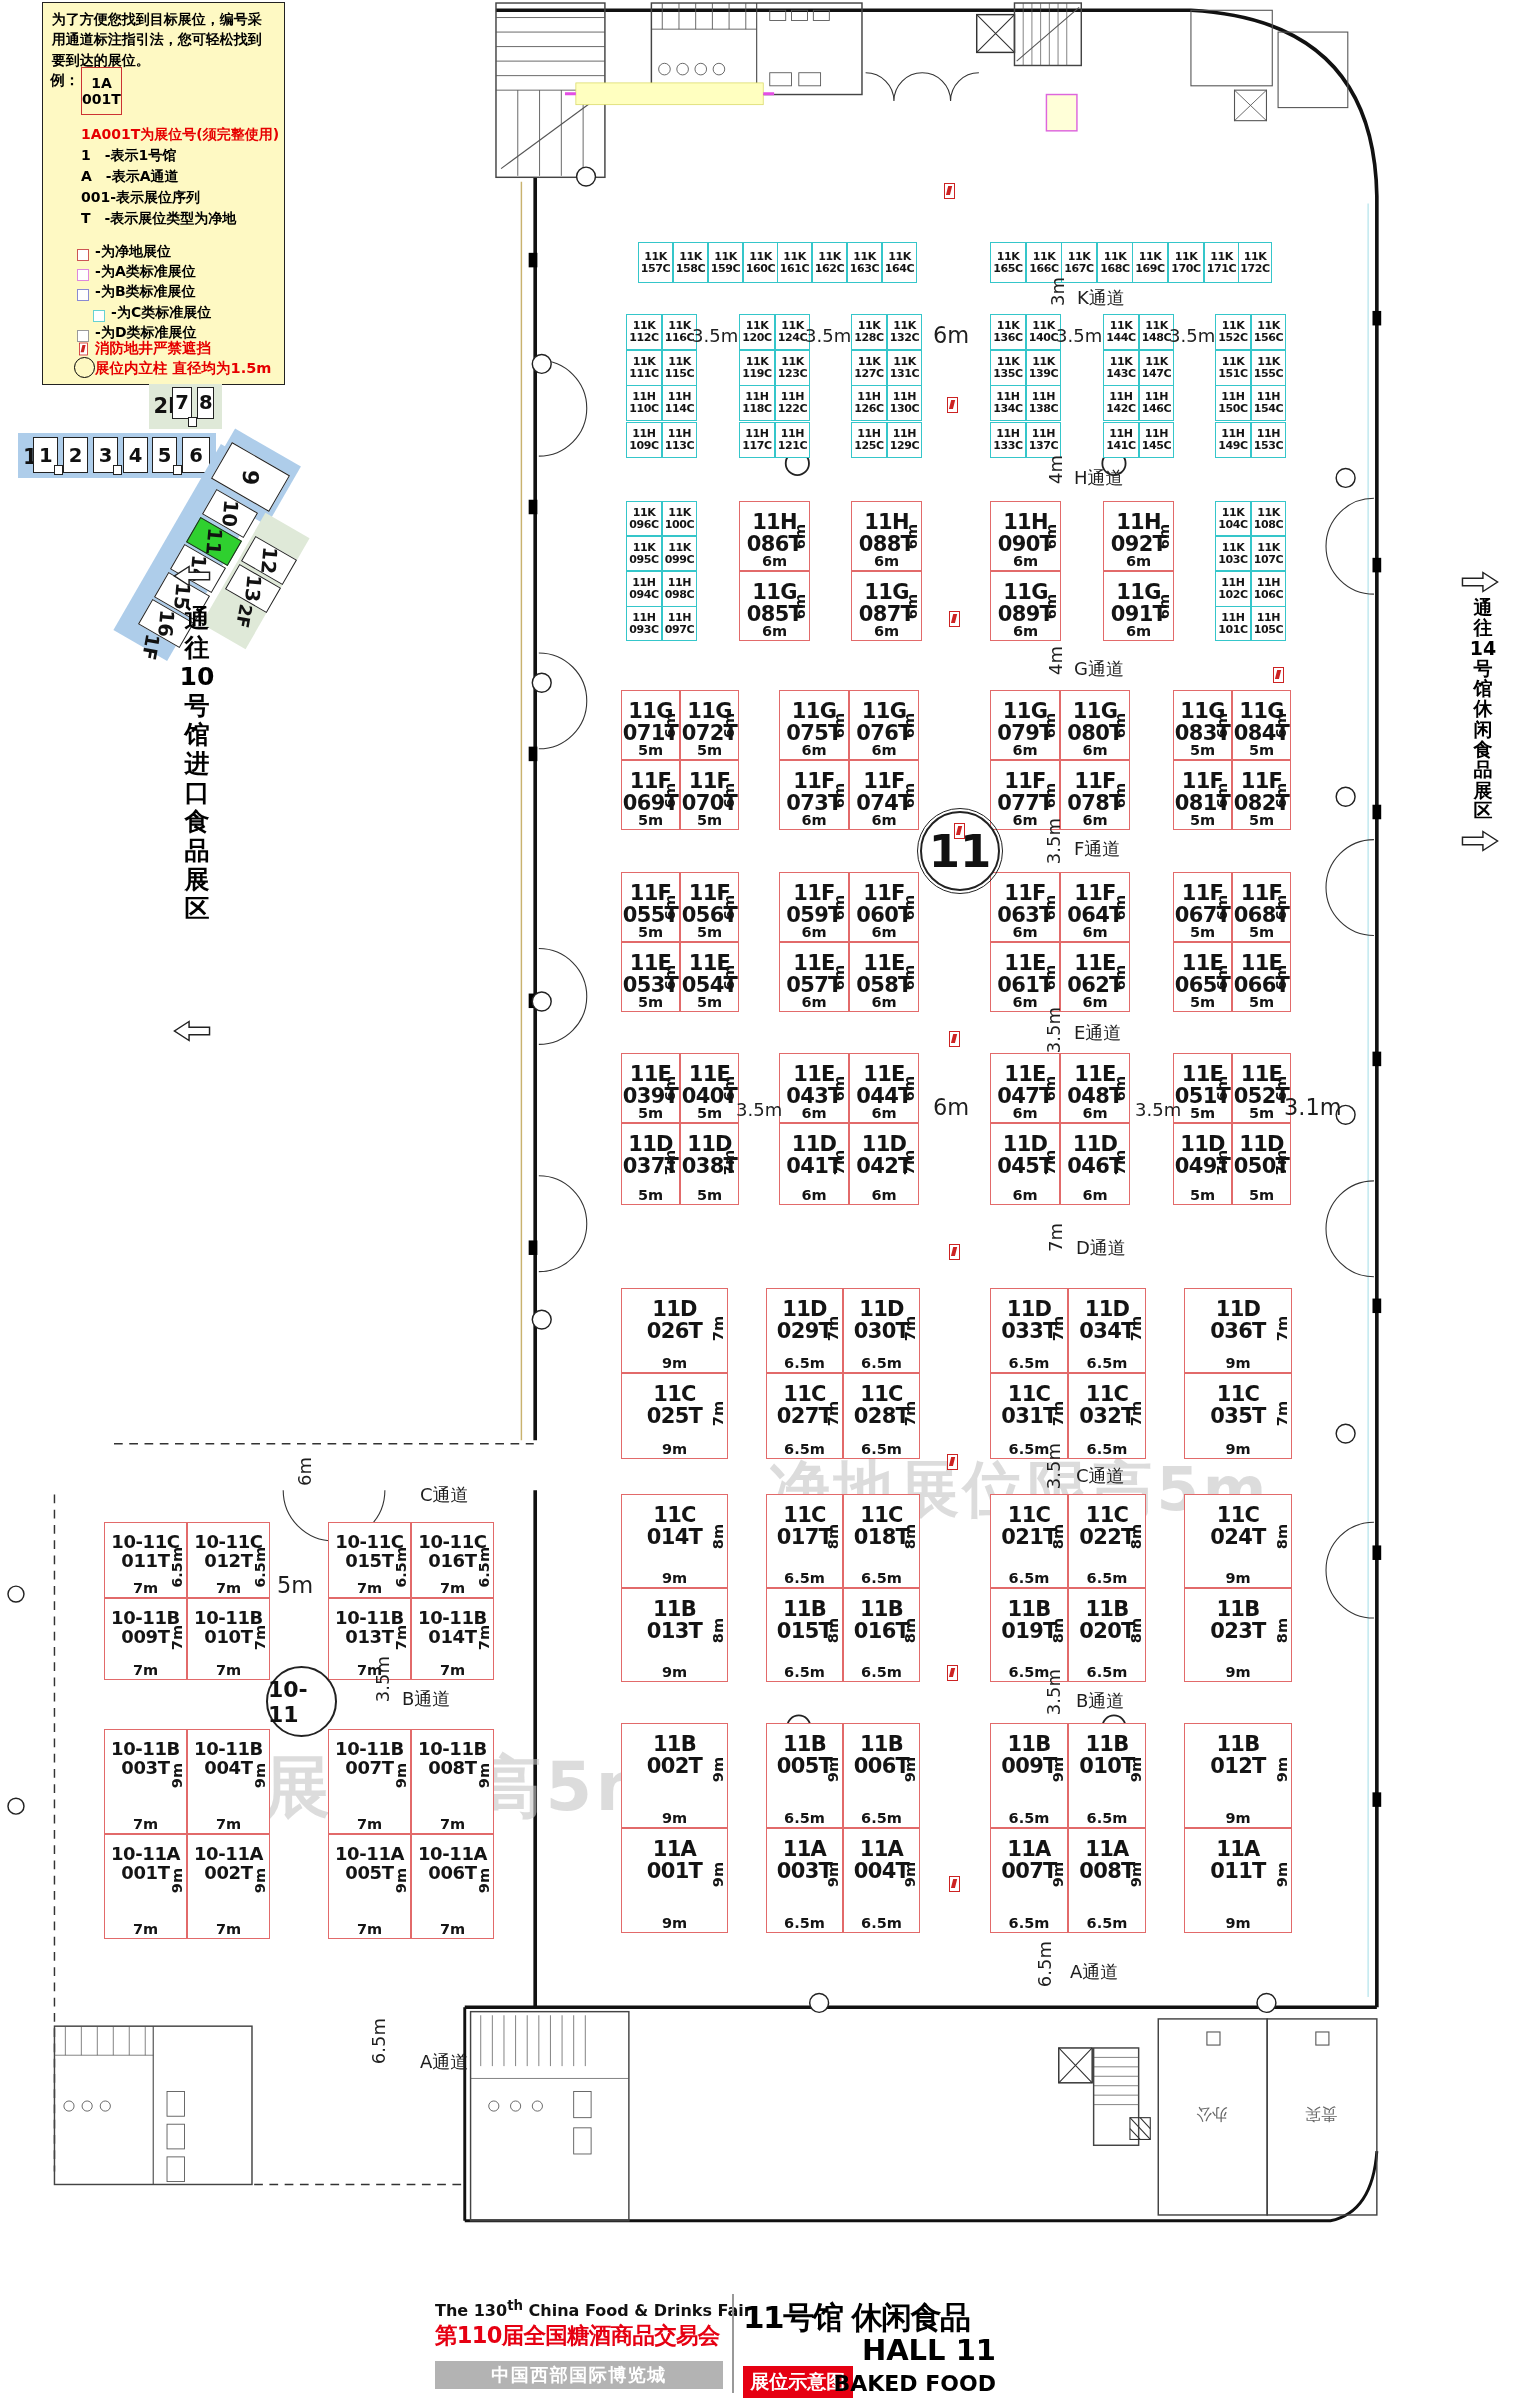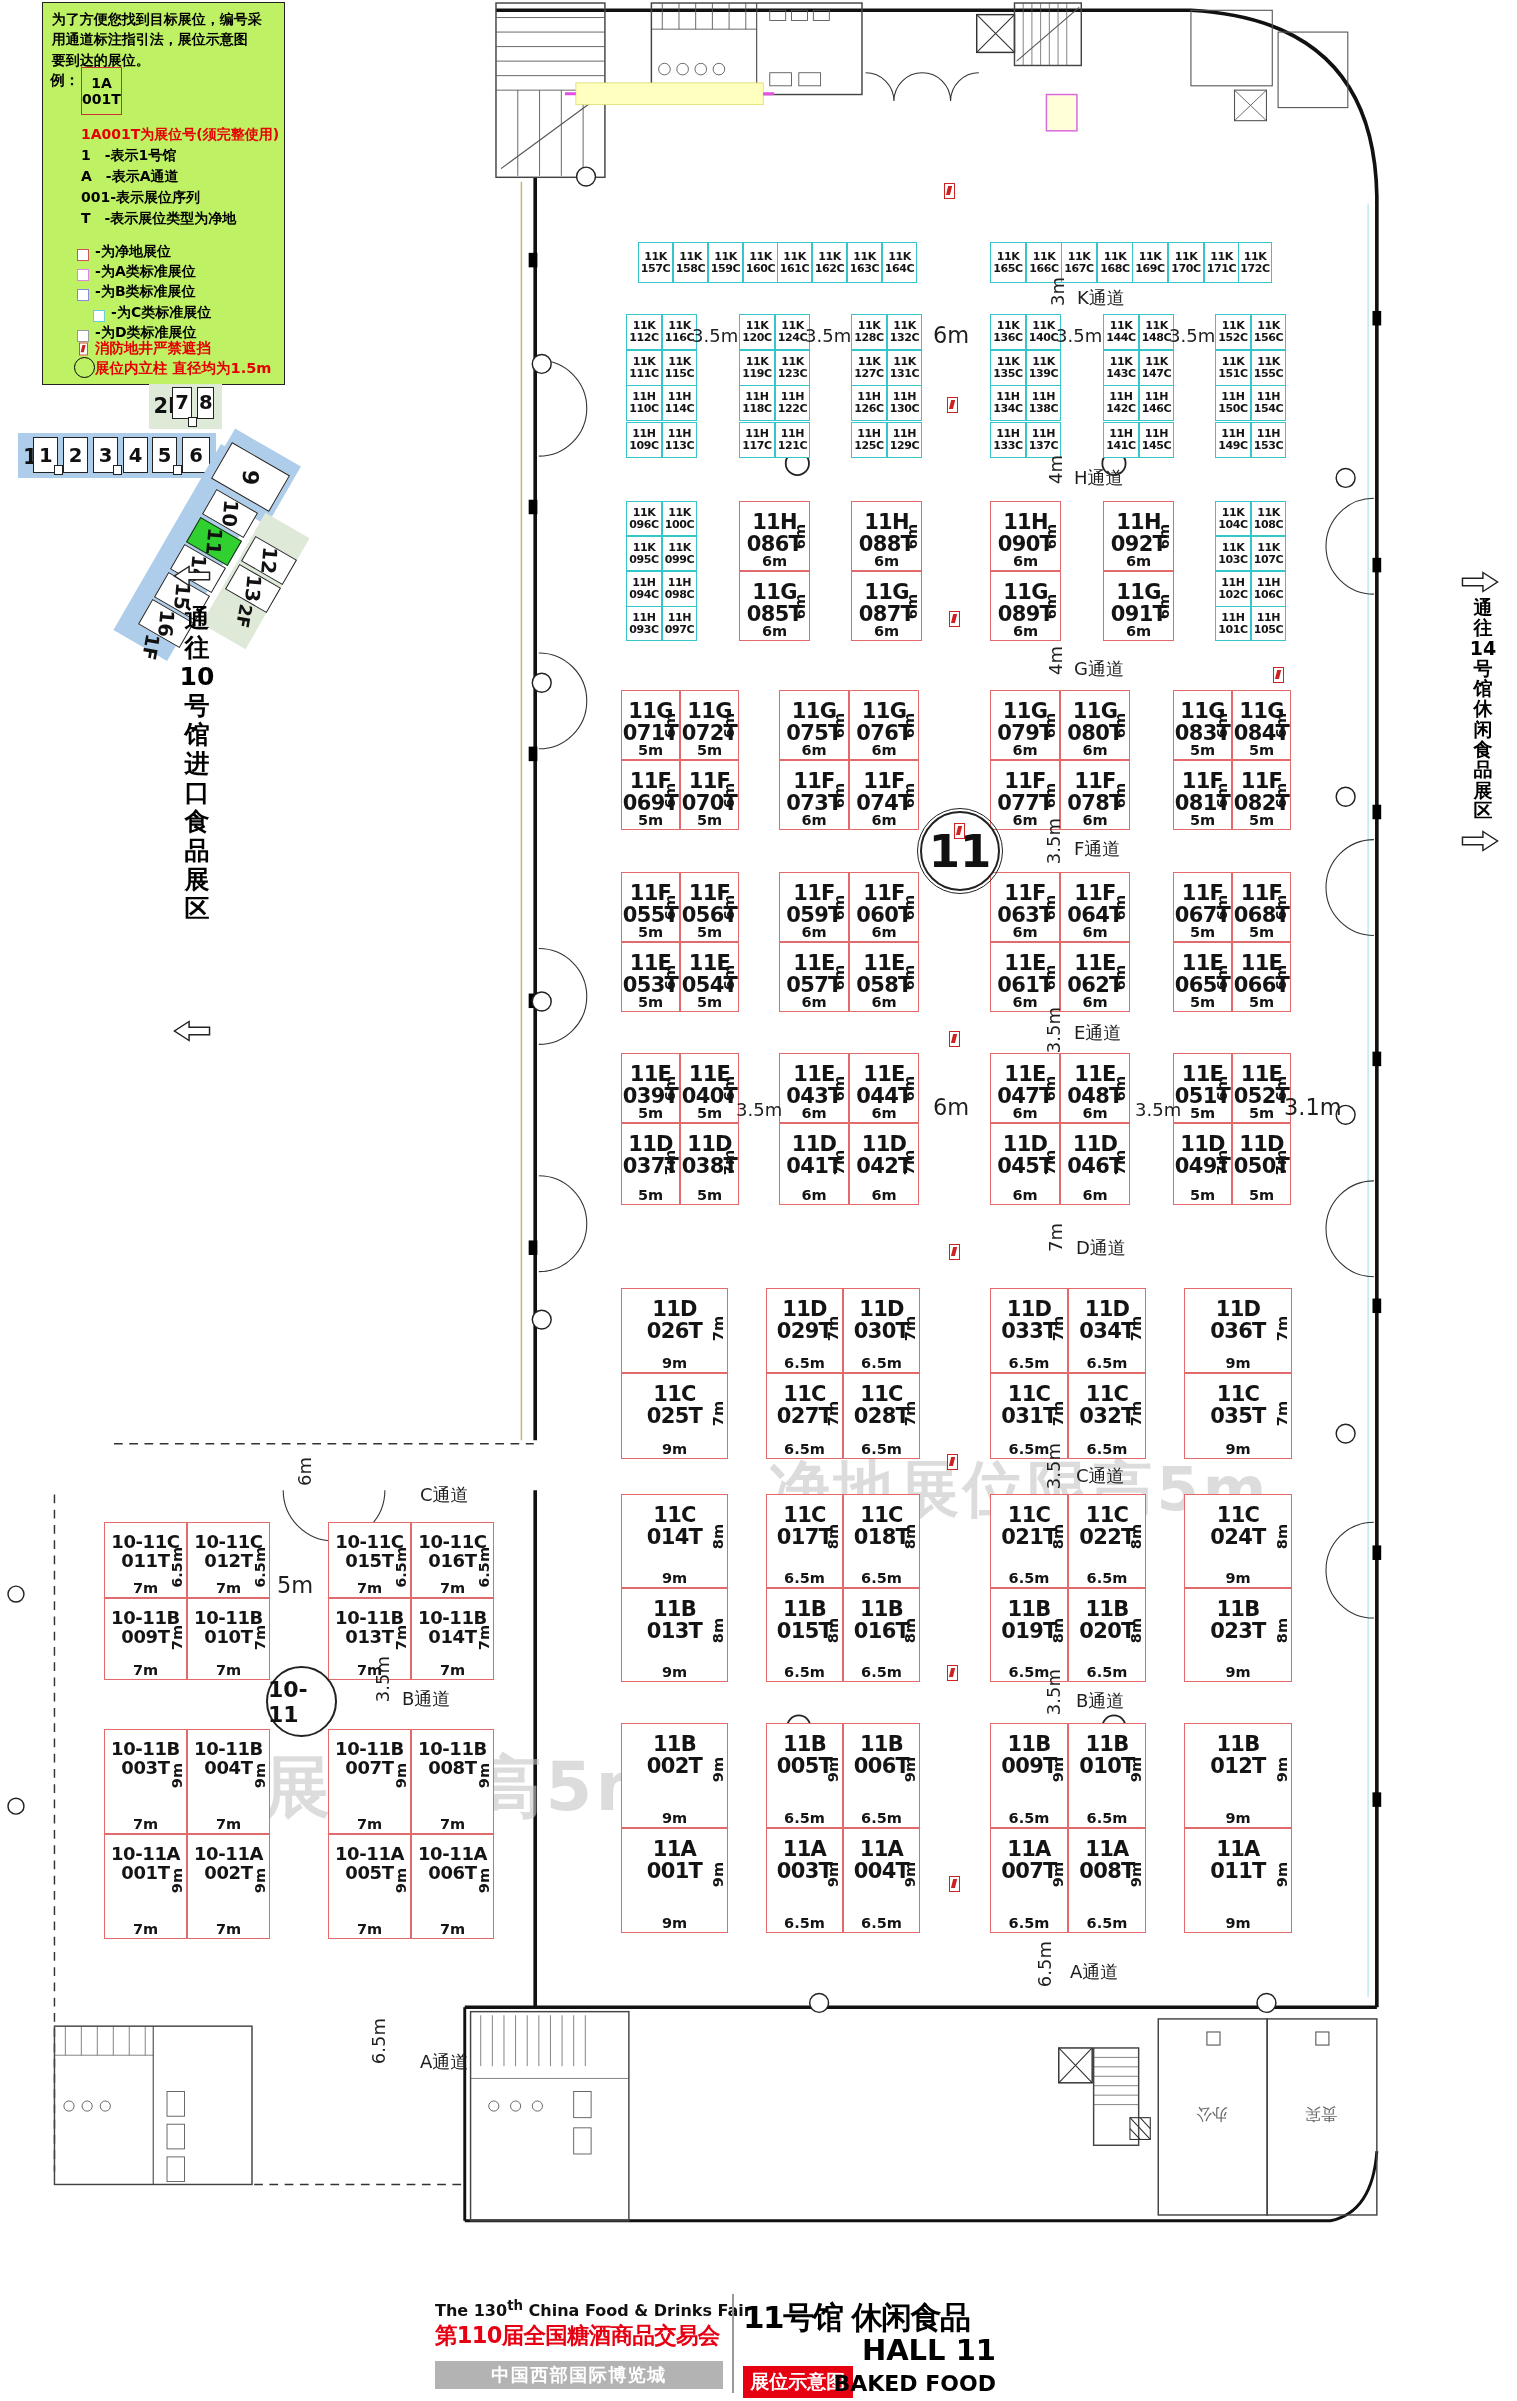--- a/index.html
+++ b/index.html
@@ -22,21 +22,21 @@
   .alab.r{writing-mode:vertical-rl;transform:rotate(180deg);}
   
   .badge{position:absolute;border:2.2px solid #222;border-radius:50%;background:#fff;display:flex;align-items:center;justify-content:center;font-weight:bold;color:#111;}
   .badge.double{outline:1.5px solid #222;outline-offset:2.2px;}
   
   .fire{position:absolute;width:11px;height:16px;border:1.5px solid #cc2222;background:#fff;box-sizing:border-box;}
   .fire::after{content:"";position:absolute;left:2.2px;top:1.5px;width:3.6px;height:9.4px;background:#cc2222;transform:skewX(-14deg);}
   
   .wm{position:absolute;font-weight:bold;color:#c6c6c6;opacity:0.6;white-space:nowrap;letter-spacing:3.6px;}
   
-  .legend{position:absolute;left:42px;top:2.2px;width:243px;height:383px;border:1.8px solid #222;background:#bef264;box-sizing:border-box;}
+  .legend{position:absolute;left:42px;top:2.2px;width:243px;height:383px;border:1.8px solid #222;background:#fef9c3;box-sizing:border-box;}
   .lg-intro{position:absolute;left:8.7px;top:5.8px;width:227px;font-size:14px;line-height:20.3px;font-weight:bold;color:#000;}
   .lg-ex{position:absolute;left:7.3px;top:68px;font-size:14.5px;font-weight:bold;}
   .lg-exbox{position:absolute;left:38px;top:64px;width:41px;height:48px;border:1.5px solid #cc3333;text-align:center;font-weight:bold;font-size:14px;line-height:16px;padding-top:7.3px;box-sizing:border-box;}
   .lg-red{color:#e60000;font-weight:bold;}
   .lg-title{position:absolute;left:38px;top:123px;font-size:14px;}
   .lg-rules{position:absolute;left:38px;top:142px;font-size:14px;line-height:21px;font-weight:bold;white-space:pre;}
   .lg-sw{position:absolute;left:34px;display:flex;align-items:flex-end;}
   .lg-swbox{width:12.3px;height:12.3px;border:1.5px solid #000;margin-right:5.8px;box-sizing:border-box;background:#fff;}
   .lg-swlab{font-size:14px;font-weight:bold;}
   .lg-note{position:absolute;font-size:14.5px;}
@@ -1523,21 +1523,21 @@
       <div class="fire" style="left: 949px; top: 1244px;"></div>
       <div class="fire" style="left: 947px; top: 1454px;"></div>
       <div class="fire" style="left: 947px; top: 1665px;"></div>
       <div class="fire" style="left: 949px; top: 1876px;"></div>
       <div class="fire" style="left: 1273px; top: 667px;"></div>
     </div>
 
   <div class="legend">
     <div class="lg-intro">
       <span>为了方便您找到目标展位，编号采</span><br>
-      <span>用通道标注指引法，展位示意图</span><br>
+      <span>用通道标注指引法，您可轻松找到</span><br>
       <span>要到达的展位。</span>
     </div>
     <div class="lg-ex">例：</div>
     <div class="lg-exbox">
       <span>1A</span>
       <span>001T</span>
     </div>
     <div class="lg-title lg-red">1A001T为展位号(须完整使用)</div>
     <div class="lg-rules" id="lg-rules">1　-表示1号馆
 A　-表示A通道

